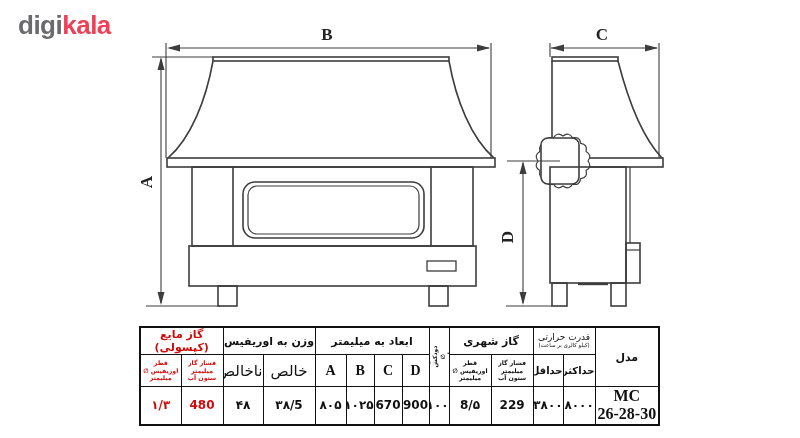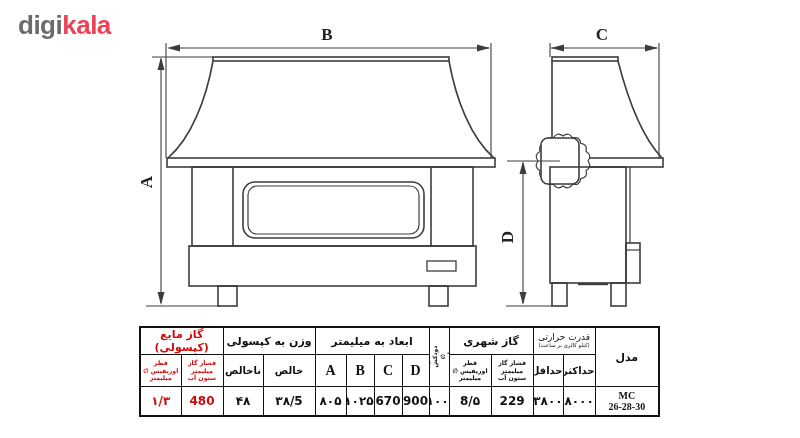--- a/index.html
+++ b/index.html
@@ -21,25 +21,25 @@
   table.spec td{border:1.4px solid #111;text-align:center;vertical-align:middle;
                 padding:0;color:#111;overflow:hidden;}
   .r1 td{height:26px;}
   .r2 td{height:31px;}
   .r3 td{height:28px;}
   .grp{font-size:11px;font-weight:bold;}
   .grp-sm{font-size:9px;font-weight:normal;line-height:1.05;}
   .grp-sm .tiny{font-size:5.5px;display:block;}
   .sub-sm{font-size:6.2px;font-weight:bold;line-height:1.25;padding:0 1px;}
   .minmax{font-size:10px;font-weight:bold;}
-  .wcell{font-size:10px;font-weight:bold;}
+  .wcell{font-size:15px;font-weight:normal;}
   .abcd{font-family:"Liberation Serif","DejaVu Serif",serif;font-size:14px;font-weight:bold;}
   .val{font-size:12px;font-weight:bold;}
   .red{color:#cf0a0a !important;margin-top:43px;}
-  .model-val{font-family:"Liberation Serif","DejaVu Serif",serif;font-size:10px;
+  .model-val{font-family:"Liberation Serif","DejaVu Serif",serif;font-size:16px;
              font-weight:bold;line-height:1.15;direction:ltr;}
   .vert{display:flex;align-items:center;justify-content:center;height:100%;}
   .vert .rot{transform:rotate(-90deg);width:48px;font-size:6px;font-weight:bold;line-height:1.3;
              text-align:center;}
 </style>
 </head>
 <body>
 
 <div class="stage">
 
@@ -150,21 +150,21 @@
           <span>قدرت حرارتی</span>
           <span class="tiny">(کیلو کالری بر ساعت)</span>
         </td>
         <td colspan="2" class="grp">گاز شهری</td>
         <td rowspan="2">
           <div class="vert">
                 <div class="rot">قطر دودکش ∅ میلیمتر</div>
               </div>
         </td>
         <td colspan="4" class="grp">ابعاد به میلیمتر</td>
-        <td colspan="2" class="grp">وزن به کپسولی</td>
+        <td colspan="2" class="grp">وزن به اوریفیس</td>
         <td colspan="2" class="grp red">گاز مایع (کپسولی)</td>
       </tr>
       <tr class="r2">
         <td class="minmax">حداکثر</td>
         <td class="minmax">حداقل</td>
         <td class="sub-sm">فشار گاز میلیمتر ستون آب</td>
         <td class="sub-sm">قطر اوریفیس ∅ میلیمتر</td>
         <td class="abcd">D</td>
         <td class="abcd">C</td>
         <td class="abcd">B</td>

